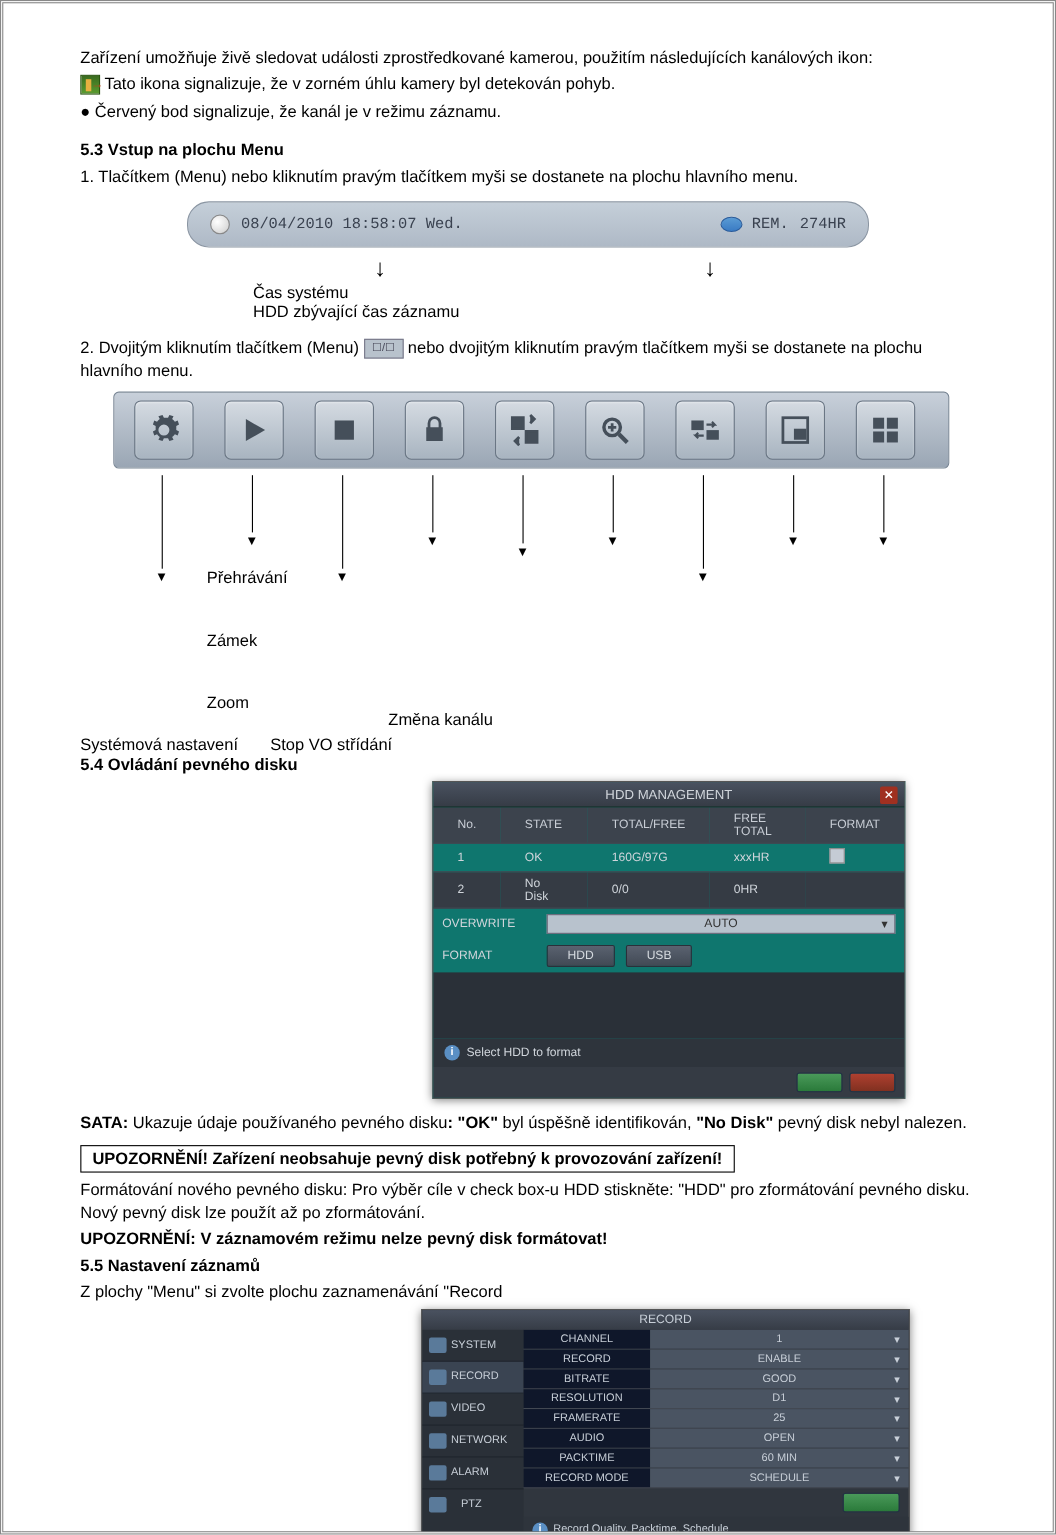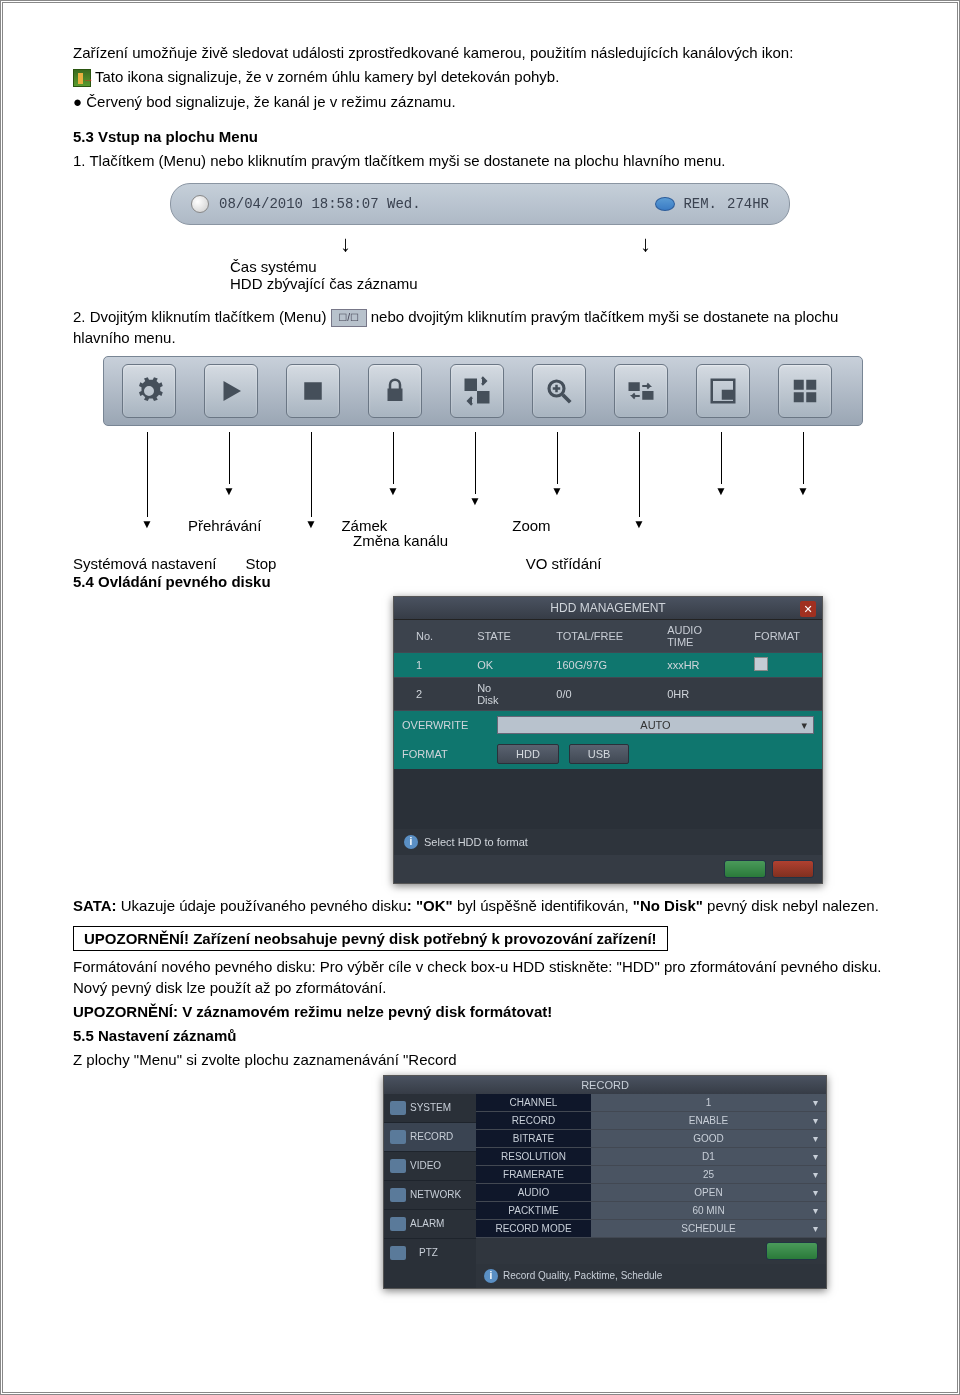--- a/index.html
+++ b/index.html
@@ -135,20 +135,21 @@
       position: absolute;
       bottom: -14px;
       left: -7px;
       font-size: 12px;
     }
     .tb-labels-1 {
       margin-left: 30px;
       display: flex;
       gap: 40px;
       align-items: baseline;
+      flex-direction: column;
     }
     .tb-labels-2 {
       margin-left: 30px;
       margin-top: 6px;
     }
     .hdd-dialog {
       width: 430px;
       margin: 4px 0 12px 320px;
       background: #0f766e;
       border: 1px solid #555;
@@ -444,36 +445,36 @@
 <div style="height:30px"></div>
 <div class="tb-labels-1">
   <span style="margin-left:85px">Přehrávání</span>
   <span style="margin-left:40px">Zámek</span>
   <span style="margin-left:85px">Zoom</span>
 </div>
 <div style="margin-left:280px;margin-top:-2px">Změna kanálu</div>
 <div class="tb-labels-2">
   <span style="margin-left:-30px">Systémová nastavení</span>
   <span style="margin-left:25px">Stop</span>
-  <span style="margin-left:245px">VO střídání</span>
+  <span style="">VO střídání</span>
 </div>
 <div class="para bold">5.4 Ovládání pevného disku</div>
 
 <div class="hdd-dialog">
   <div class="hdd-title">
     <span>HDD MANAGEMENT</span>
     <span class="close-x">✕</span>
   </div>
   <table class="hdd-table">
     <tbody>
         <tr>
       <th>No.</th>
       <th>STATE</th>
       <th>TOTAL/FREE</th>
-      <th>AUDIO TIME</th>
+      <th>FREE TOTAL</th>
       <th>FORMAT</th>
     </tr>
     <tr>
       <td>1</td>
       <td>OK</td>
       <td>160G/97G</td>
       <td>xxxHR</td>
       <td><span class="hdd-chk"></span></td>
     </tr>
     <tr class="hdd-row2">

